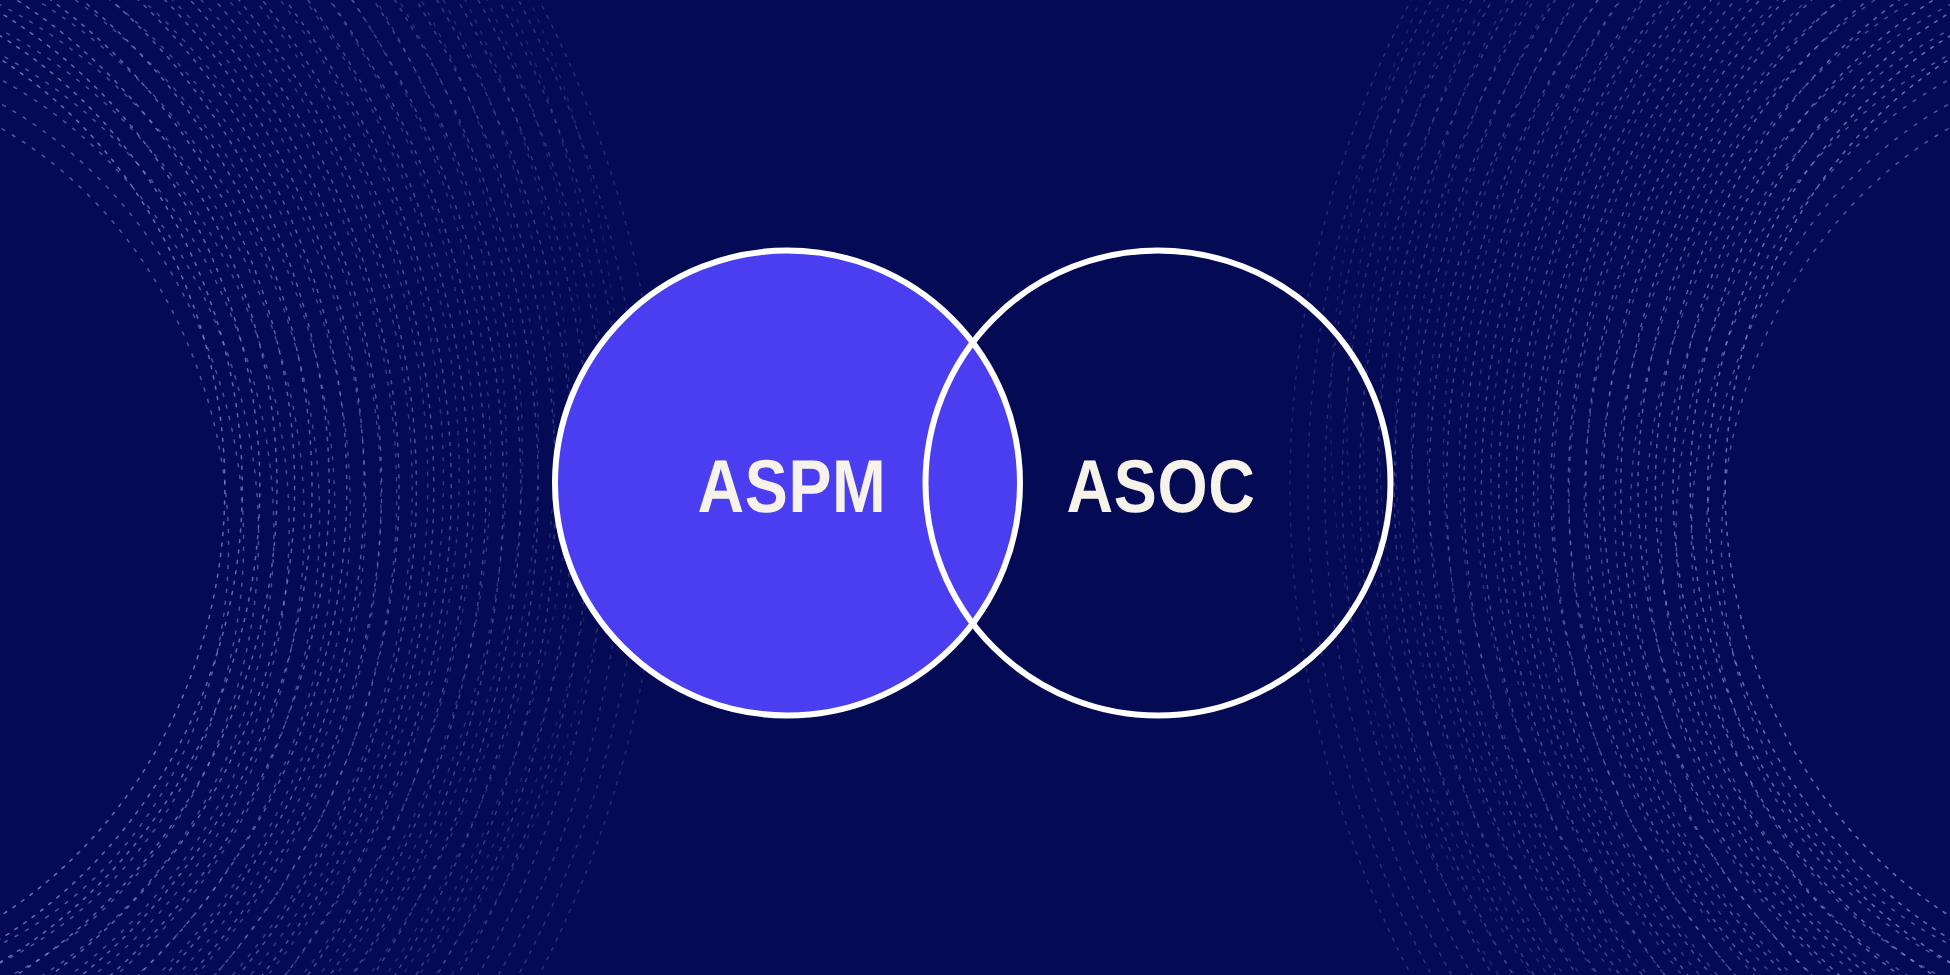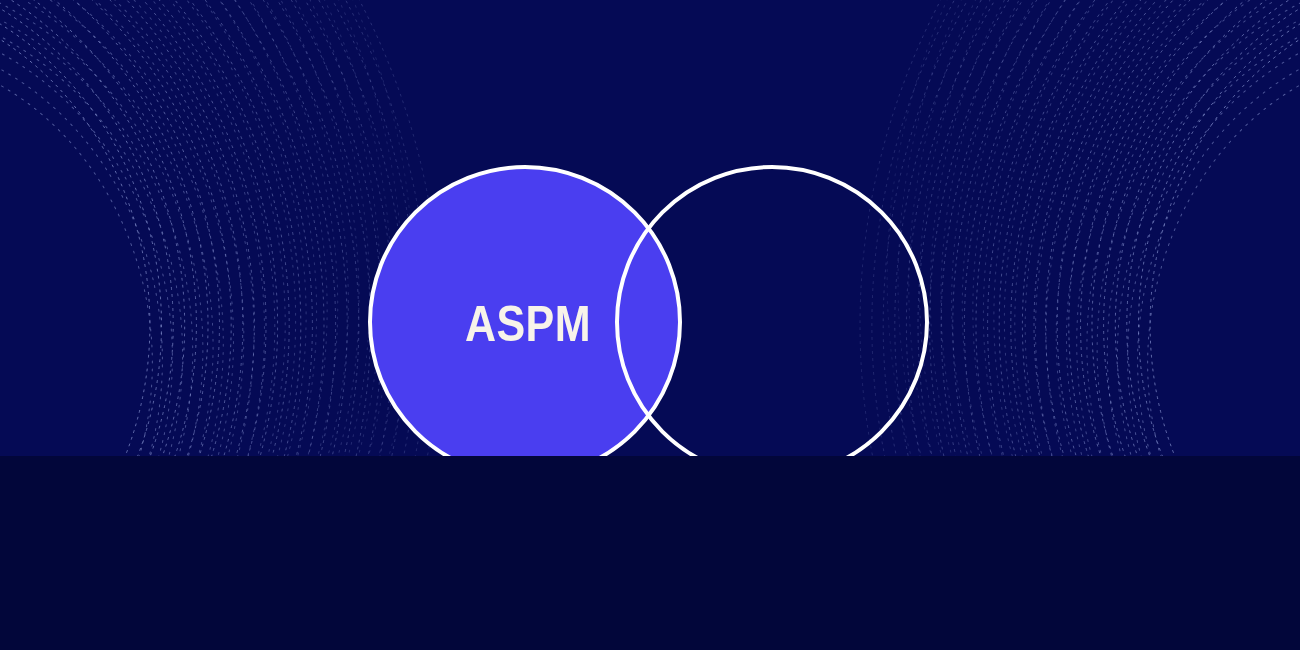--- a/index.html
+++ b/index.html
@@ -4,21 +4,21 @@
 <title>ASPM vs ASOC Venn Diagram</title>
 <style>
   html, body {
     margin: 0;
     padding: 0;
     background: #02063a;
   }
   #stage {
     position: relative;
     width: 1300px;
-    height: 456px;
+    height: 650px;
     overflow: hidden;
     background: #050a55;
     font-family: "Liberation Sans", sans-serif;
   }
   #bg-waves,
   #venn-layer {
     position: absolute;
     inset: 0;
     width: 1300px;
     height: 650px;
@@ -189,14 +189,15 @@
       </g>
   </svg>
 
   <svg id="venn-layer" viewBox="0 0 1300 650" xmlns="http://www.w3.org/2000/svg">
     <circle id="circle-aspm" cx="525" cy="322" r="155" fill="#4a3ef0" stroke="#ffffff" stroke-width="4"></circle>
     <circle id="circle-asoc" cx="772" cy="322" r="155" fill="none" stroke="#ffffff" stroke-width="4"></circle>
   </svg>
 
   <div class="venn-label" id="label-aspm" style="color: rgb(247, 243, 234); font-size: 50px;"><span>ASPM</span></div>
 
+  <div class="venn-label" id="label-asoc" style="color: rgb(247, 243, 234); font-size: 50px;"><span>ASOC</span></div>
 
 </div>
 
 </body></html>

